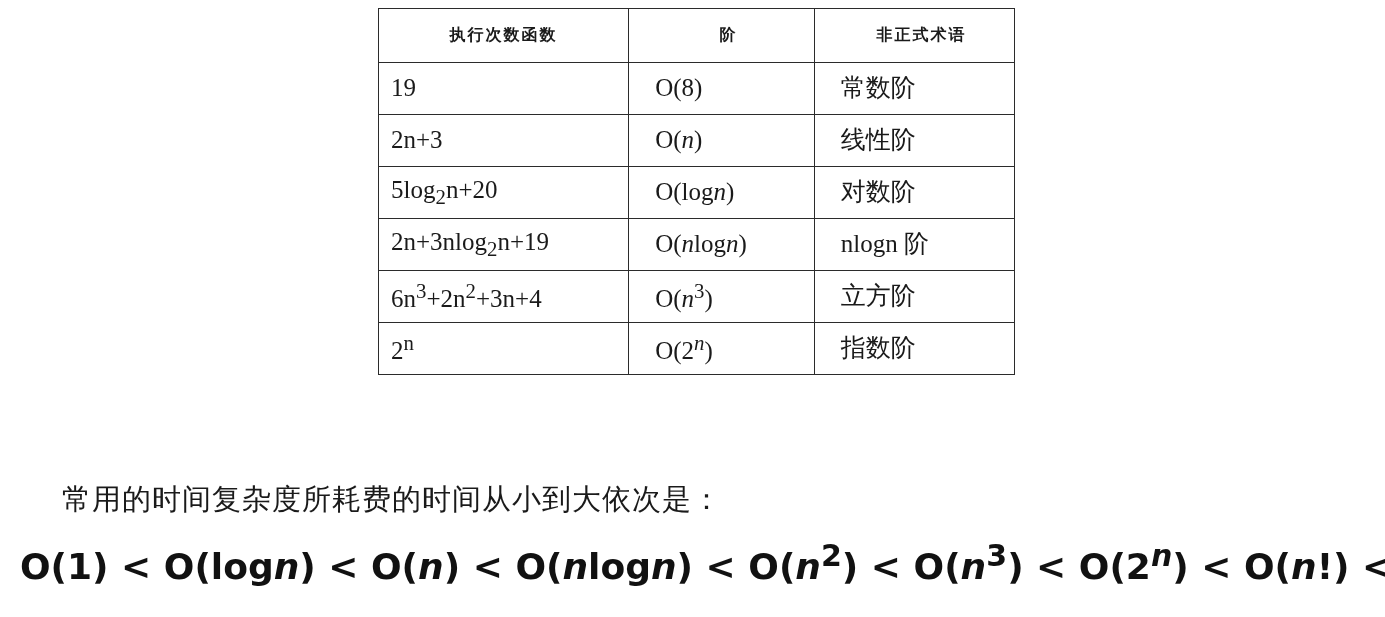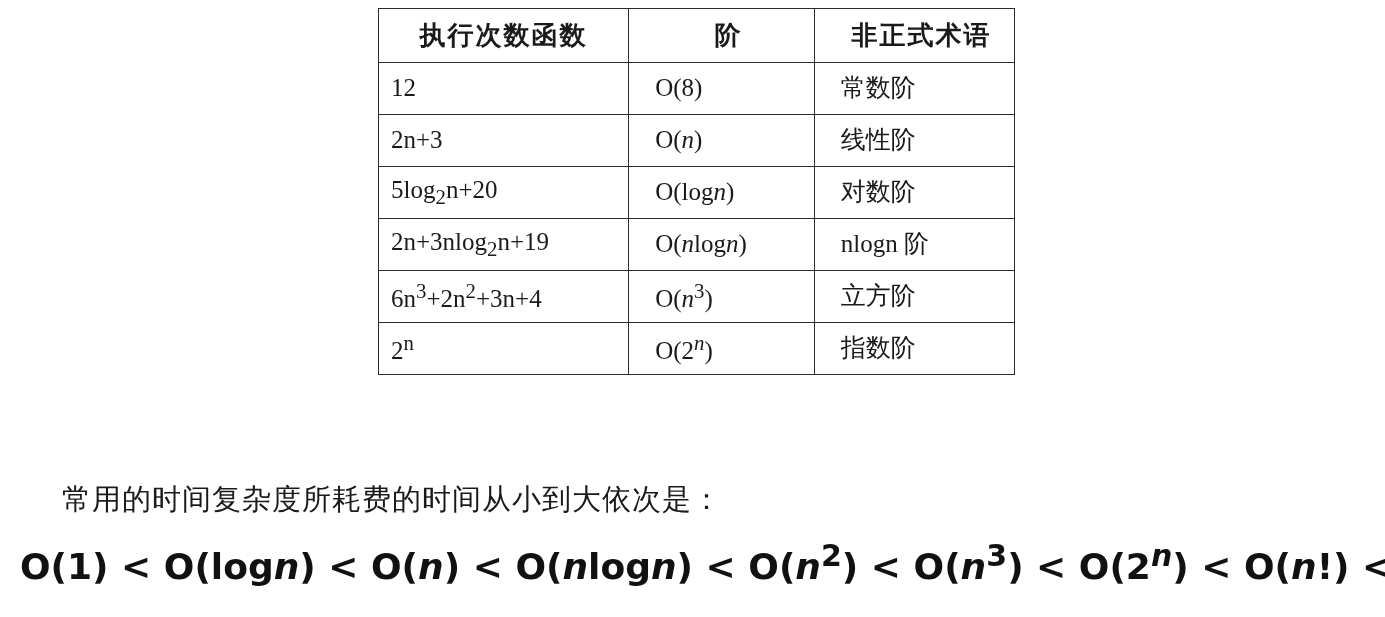--- a/index.html
+++ b/index.html
@@ -36,21 +36,21 @@
     line-height: 1.05;
     vertical-align: middle;
     background: #fff;
   }
   table.complexity th {
     height: 53px;
     font-weight: bold;
     text-align: center;
     letter-spacing: 2px;
     font-family: "DejaVu Serif", "Liberation Serif", serif;
-    font-size: 26px;
+    font-size: 16px;
   }
   table.complexity td {
     height: 51px;
   }
   .col-func  { width: 256px; text-align: left; }
   .col-order { width: 172px; text-align: left; padding-left: 26px !important; }
   .col-term  { width: 209px; text-align: left; padding-left: 26px !important; margin-top: 40px; }
 
   td.col-func, td.col-order, td.col-term {
     font-family: "Liberation Serif", "DejaVu Serif", serif;
@@ -91,21 +91,21 @@
   <table class="complexity">
     <thead>
       <tr>
         <th class="col-func cjk">执行次数函数</th>
         <th class="col-order cjk">阶</th>
         <th class="col-term cjk">非正式术语</th>
       </tr>
     </thead>
     <tbody id="table-body">
         <tr>
-          <td class="col-func">12</td>
+          <td class="col-func">19</td>
           <td class="col-order">O(8)</td>
           <td class="col-term cjk">常数阶</td>
         </tr>
         <tr>
           <td class="col-func">2n+3</td>
           <td class="col-order">O(<i>n</i>)</td>
           <td class="col-term cjk">线性阶</td>
         </tr>
         <tr>
           <td class="col-func">5log<sub>2</sub>n+20</td>

